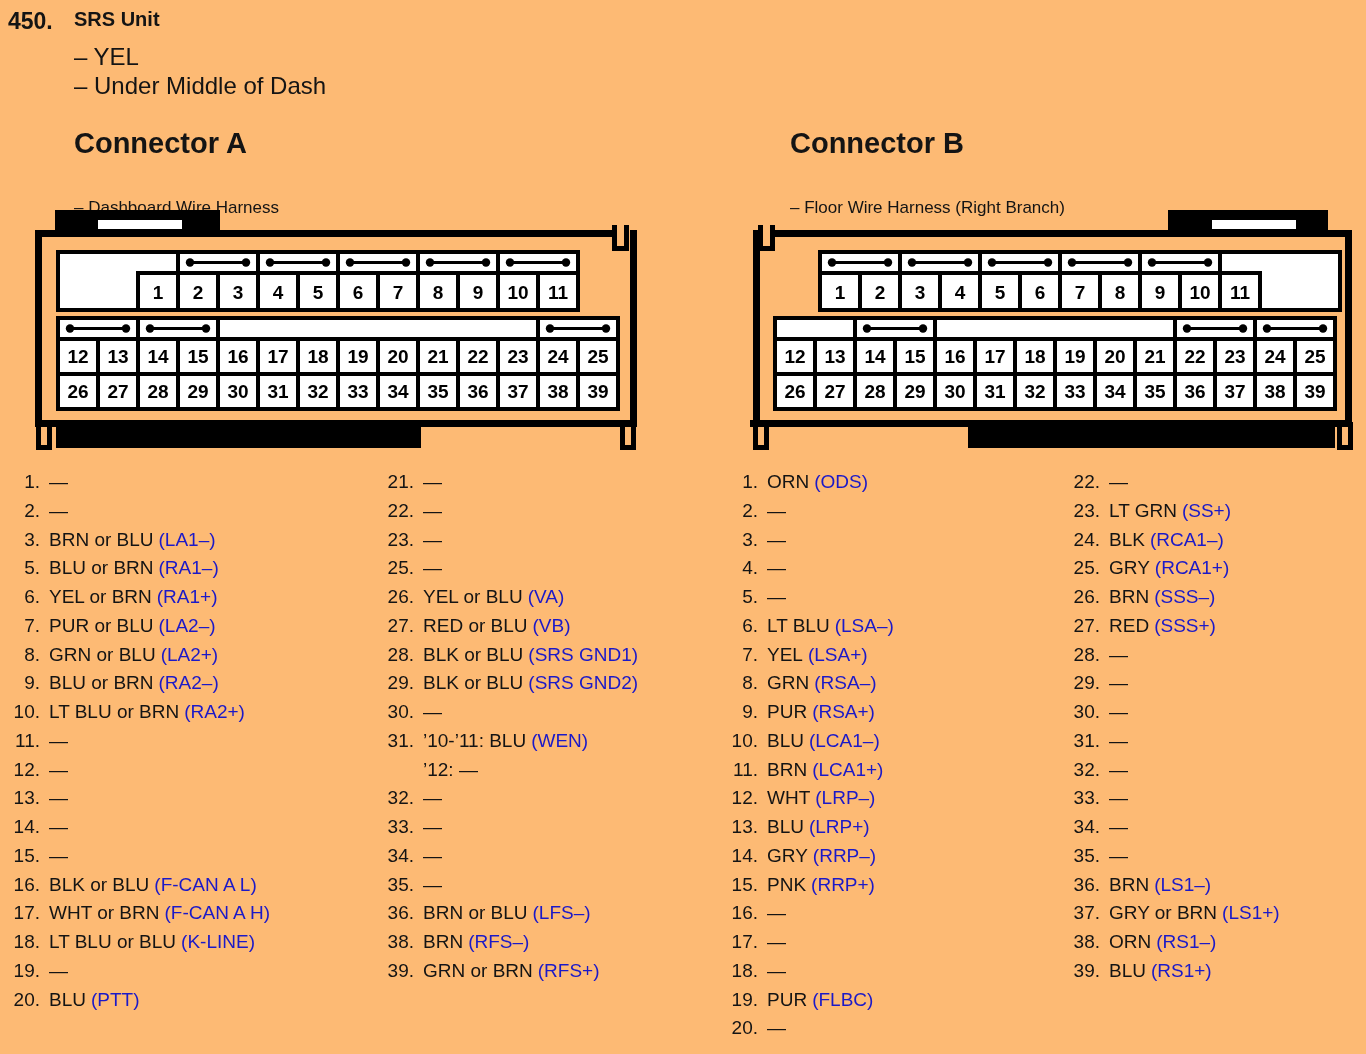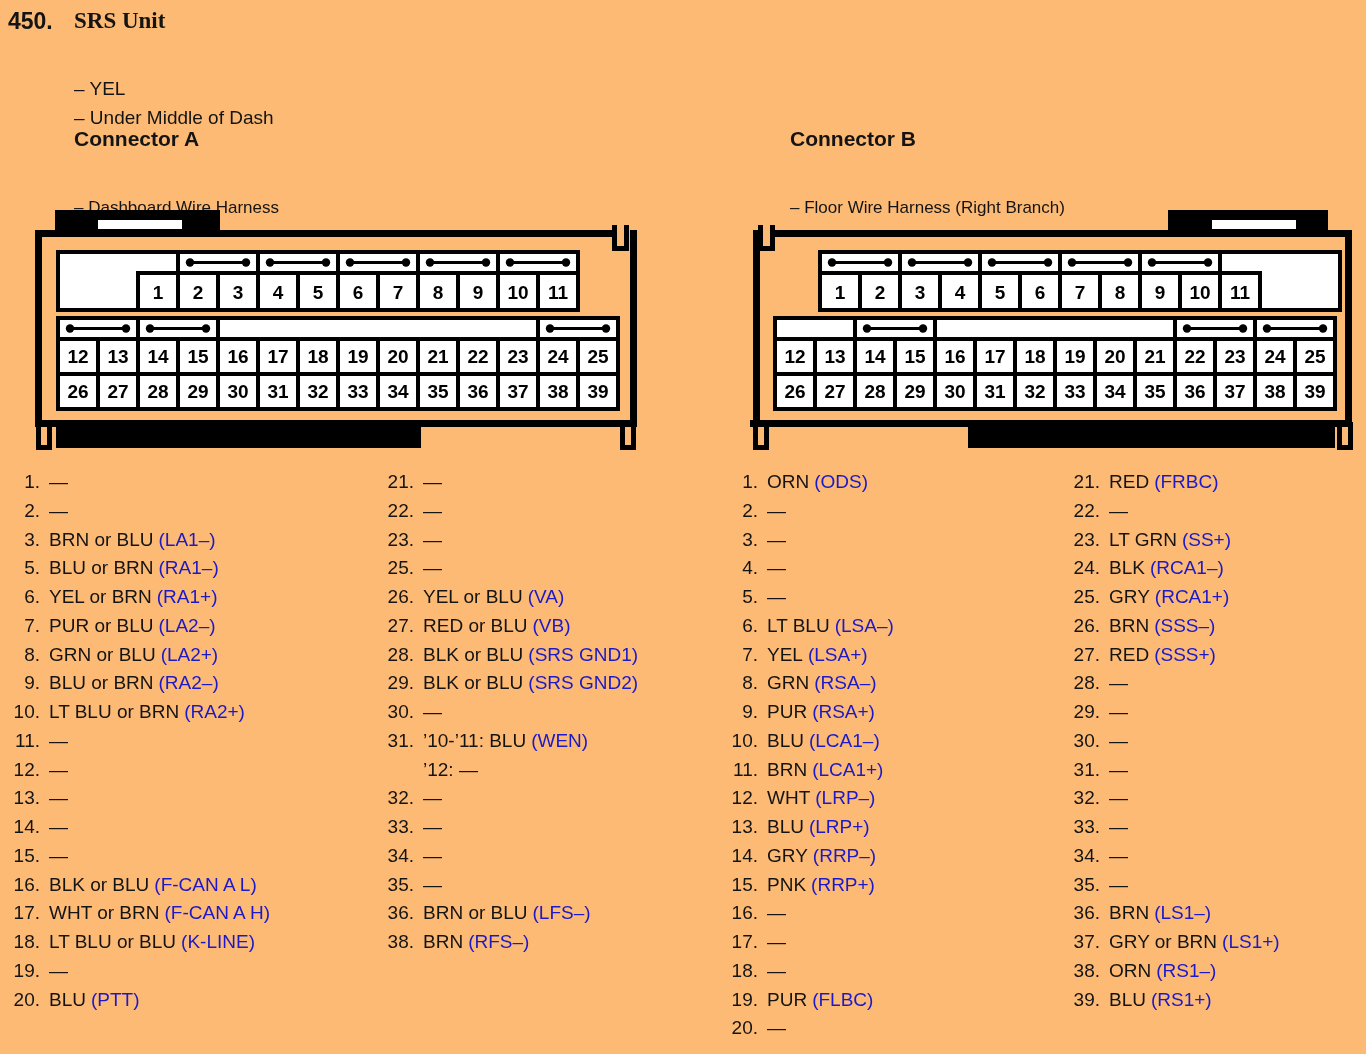--- a/index.html
+++ b/index.html
@@ -1,23 +1,23 @@
 <!DOCTYPE html>
 <html><head>
 <meta charset="utf-8">
 <style>
   html,body{margin:0;padding:0;background:#fff;}
   .page{position:relative;width:1366px;height:1054px;background:#fdba74;overflow:hidden;
         font-family:"Liberation Sans",sans-serif;color:#141414;
         --sig-blue:#1b19c8;}
   .abs{position:absolute;white-space:nowrap;}
   .title-num{left:8px;top:8px;font-size:23px;font-weight:bold;}
-  .title-main{left:74px;top:8px;font-size:23px;font-weight:bold;font-family:Liberation Serif, serif;}
-  .notes{left:74px;top:42px;font-size:19px;line-height:29px;margin-top:32px;}
-  .conn-title{top:127px;font-size:21px;font-weight:bold;}
+  .title-main{left:74px;top:8px;font-size:20px;font-weight:bold;}
+  .notes{left:74px;top:42px;font-size:24px;line-height:29px;}
+  .conn-title{top:127px;font-size:29px;font-weight:bold;}
   .conn-sub{top:160px;font-size:17px;margin-top:38px;}
   .ca{left:74px;} .cb{left:790px;}
   .diagram{position:absolute;top:205px;}
   .pin-col{position:absolute;top:468px;font-size:19px;}
   .pin-row{height:28.75px;line-height:28.75px;white-space:nowrap;}
   .pin-num{display:inline-block;width:34px;text-align:right;margin-right:9px;}
   .pin-signal{color:var(--sig-blue);margin-left:5px;}
 </style>
 </head>
 <body>
@@ -331,20 +331,21 @@
       <div class="pin-row"><span class="pin-num">29.</span><span>BLK or BLU</span><span class="pin-signal">(SRS GND2)</span></div>
       <div class="pin-row"><span class="pin-num">30.</span><span>—</span></div>
       <div class="pin-row"><span class="pin-num">31.</span><span>’10-’11: BLU</span><span class="pin-signal">(WEN)</span></div>
       <div class="pin-row"><span class="pin-num"></span><span>’12: —</span></div>
       <div class="pin-row"><span class="pin-num">32.</span><span>—</span></div>
       <div class="pin-row"><span class="pin-num">33.</span><span>—</span></div>
       <div class="pin-row"><span class="pin-num">34.</span><span>—</span></div>
       <div class="pin-row"><span class="pin-num">35.</span><span>—</span></div>
       <div class="pin-row"><span class="pin-num">36.</span><span>BRN or BLU</span><span class="pin-signal">(LFS–)</span></div>
       <div class="pin-row"><span class="pin-num">38.</span><span>BRN</span><span class="pin-signal">(RFS–)</span></div>
+      <div class="pin-row"><span class="pin-num">39.</span><span>GRN or BRN</span><span class="pin-signal">(RFS+)</span></div>
     </div>
   <div class="pin-col" id="pins-b1" style="left:724px;">
       <div class="pin-row"><span class="pin-num">1.</span><span>ORN</span><span class="pin-signal">(ODS)</span></div>
       <div class="pin-row"><span class="pin-num">2.</span><span>—</span></div>
       <div class="pin-row"><span class="pin-num">3.</span><span>—</span></div>
       <div class="pin-row"><span class="pin-num">4.</span><span>—</span></div>
       <div class="pin-row"><span class="pin-num">5.</span><span>—</span></div>
       <div class="pin-row"><span class="pin-num">6.</span><span>LT BLU</span><span class="pin-signal">(LSA–)</span></div>
       <div class="pin-row"><span class="pin-num">7.</span><span>YEL</span><span class="pin-signal">(LSA+)</span></div>
       <div class="pin-row"><span class="pin-num">8.</span><span>GRN</span><span class="pin-signal">(RSA–)</span></div>
@@ -355,21 +356,20 @@
       <div class="pin-row"><span class="pin-num">13.</span><span>BLU</span><span class="pin-signal">(LRP+)</span></div>
       <div class="pin-row"><span class="pin-num">14.</span><span>GRY</span><span class="pin-signal">(RRP–)</span></div>
       <div class="pin-row"><span class="pin-num">15.</span><span>PNK</span><span class="pin-signal">(RRP+)</span></div>
       <div class="pin-row"><span class="pin-num">16.</span><span>—</span></div>
       <div class="pin-row"><span class="pin-num">17.</span><span>—</span></div>
       <div class="pin-row"><span class="pin-num">18.</span><span>—</span></div>
       <div class="pin-row"><span class="pin-num">19.</span><span>PUR</span><span class="pin-signal">(FLBC)</span></div>
       <div class="pin-row"><span class="pin-num">20.</span><span>—</span></div>
     </div>
   <div class="pin-col" id="pins-b2" style="left:1066px;">
-      <div class="pin-row"><span class="pin-num">21.</span><span>RED</span><span class="pin-signal">(FRBC)</span></div>
       <div class="pin-row"><span class="pin-num">22.</span><span>—</span></div>
       <div class="pin-row"><span class="pin-num">23.</span><span>LT GRN</span><span class="pin-signal">(SS+)</span></div>
       <div class="pin-row"><span class="pin-num">24.</span><span>BLK</span><span class="pin-signal">(RCA1–)</span></div>
       <div class="pin-row"><span class="pin-num">25.</span><span>GRY</span><span class="pin-signal">(RCA1+)</span></div>
       <div class="pin-row"><span class="pin-num">26.</span><span>BRN</span><span class="pin-signal">(SSS–)</span></div>
       <div class="pin-row"><span class="pin-num">27.</span><span>RED</span><span class="pin-signal">(SSS+)</span></div>
       <div class="pin-row"><span class="pin-num">28.</span><span>—</span></div>
       <div class="pin-row"><span class="pin-num">29.</span><span>—</span></div>
       <div class="pin-row"><span class="pin-num">30.</span><span>—</span></div>
       <div class="pin-row"><span class="pin-num">31.</span><span>—</span></div>

